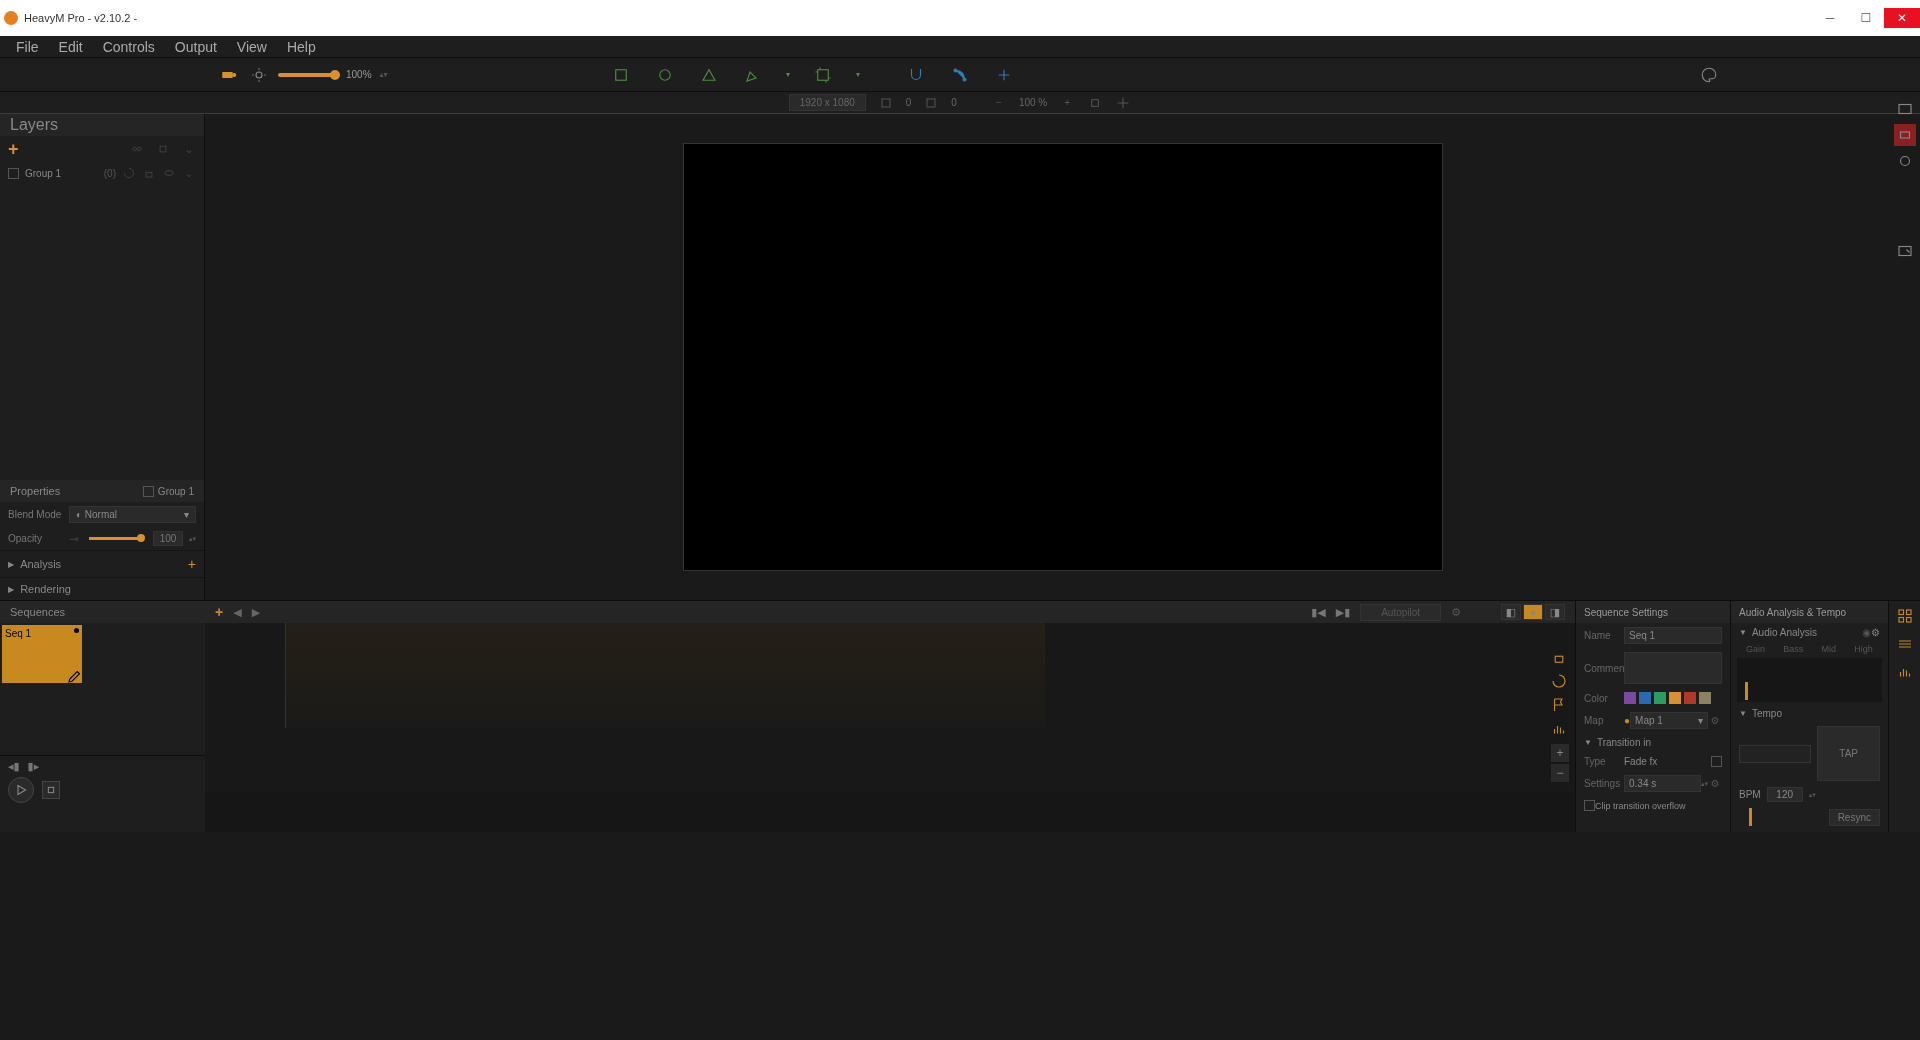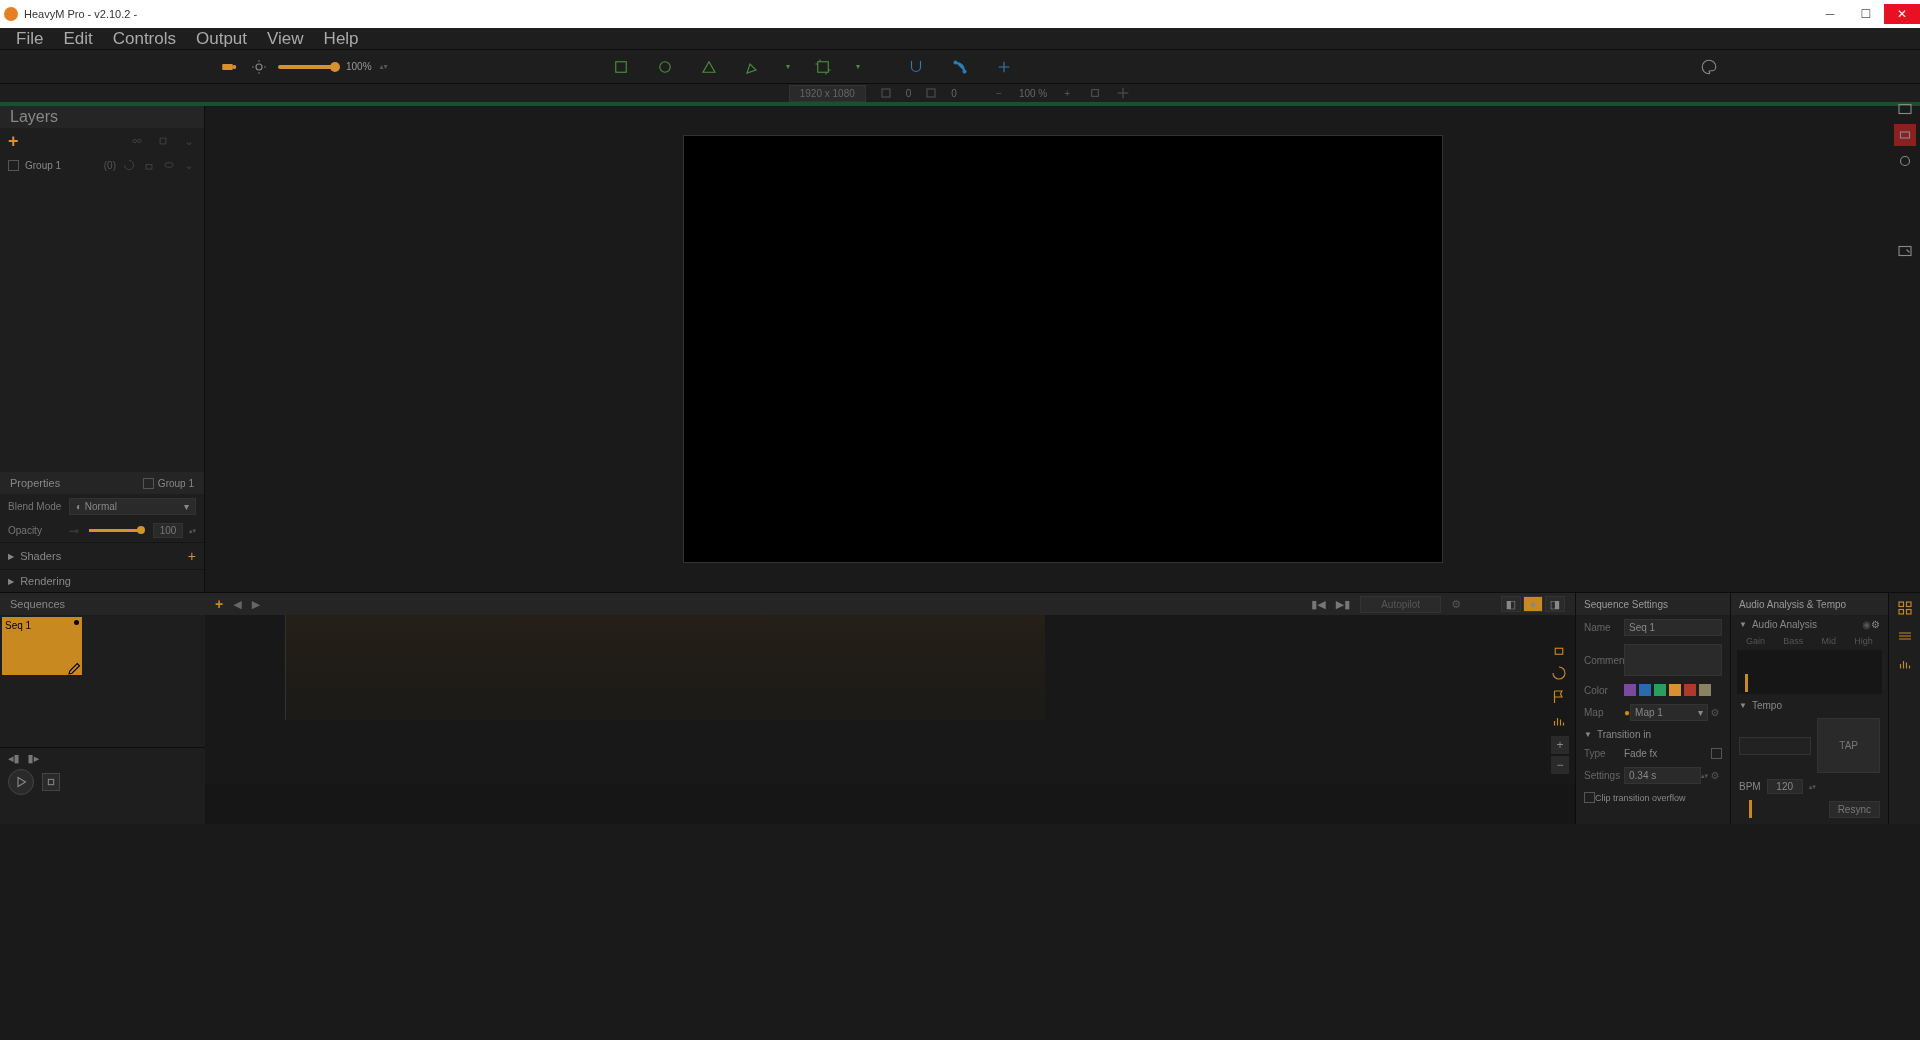--- a/index.html
+++ b/index.html
@@ -1,43 +1,43 @@
 <!DOCTYPE html>
 <html><head>
 <meta charset="utf-8">
 <style>
 * { margin: 0; padding: 0; box-sizing: border-box; font-family: "Segoe UI", Arial, sans-serif; }
 body { background: #1a1a1a; color: #888; font-size: 11px; overflow: hidden; width: 1920px; height: 1040px; }
 
 
-.titlebar { height: 28px; background: #fff; color: #000; display: flex; align-items: center; padding-left: 4px; }
+.titlebar { height: 36px; background: #fff; color: #000; display: flex; align-items: center; padding-left: 4px; }
 .titlebar .app-icon { width: 14px; height: 14px; background: #e67e22; border-radius: 50%; margin-right: 6px; }
 .titlebar .title { flex: 1; font-size: 11px; color: #333; }
 .titlebar .win-btn { width: 36px; height: 20px; display: flex; align-items: center; justify-content: center; color: #555; font-size: 12px; }
 .titlebar .win-close { background: #e81123; color: #fff; }
 
 
 .menubar { height: 22px; background: #1e1e1e; display: flex; align-items: center; padding-left: 6px; border-bottom: 1px solid #0d0d0d; }
-.menubar .item { padding: 3px 10px; color: #aaa; font-size: 17px; cursor: pointer; }
+.menubar .item { padding: 3px 10px; color: #aaa; font-size: 14px; cursor: pointer; }
 
 
 .toolbar { height: 34px; background: #1e1e1e; display: flex; align-items: center; border-bottom: 1px solid #0d0d0d; position: relative; }
 .toolbar .left-group { position:absolute; left:218px; display:flex; align-items:center; gap:8px; }
 .toolbar .center-group { position:absolute; left:610px; display:flex; align-items:center; gap:22px; }
 .toolbar .right-group { position:absolute; left:905px; display:flex; align-items:center; gap:22px; }
 .toolbar .far-right { position:absolute; right:200px; }
 .tb-icon { width:22px; height:22px; display:flex; align-items:center; justify-content:center; cursor:pointer; }
 .tb-green svg { stroke:#4a8f3c; }
 .tb-blue svg { stroke:#2a7fb8; fill:#2a7fb8; }
 .tb-orange { color:#d89030; }
 .slider-track { width:60px; height:4px; background:#d89030; border-radius:2px; position:relative; }
 .slider-thumb { width:10px; height:10px; background:#d89030; border-radius:50%; position:absolute; right:-2px; top:-3px; }
 
 
-.subtoolbar { height:22px; background:#1e1e1e; display:flex; align-items:center; justify-content:center; gap:12px; border-bottom:4px solid #14532d; font-size:10px; color:#666; }
+.subtoolbar { height:22px; background:#1e1e1e; display:flex; align-items:center; justify-content:center; gap:12px; border-bottom:1px solid #14532d; font-size:10px; color:#666; }
 .subtoolbar .dim-box { background:#2a2a2a; padding:2px 10px; border:1px solid #333; }
 .subtoolbar .ctrl-icon { width:16px; height:16px; display:flex; align-items:center; justify-content:center; color:#555; cursor:pointer; }
 
 
 .main { display:flex; height:486px; }
 .left-panel { width:205px; background:#1e1e1e; display:flex; flex-direction:column; border-right:1px solid #0d0d0d; }
 .panel-header { height:22px; background:#252525; display:flex; align-items:center; padding:0 10px; color:#888; font-size:16px; }
 .layers-toolbar { height:26px; display:flex; align-items:center; padding:0 8px; gap:12px; }
 .add-btn { color:#d89030; font-size:18px; font-weight:bold; cursor:pointer; }
 .layer-row { height:22px; display:flex; align-items:center; padding:0 8px; gap:6px; color:#888; font-size:10px;}
@@ -315,21 +315,21 @@
         <span class="label">Opacity</span>
         <span style="color:#444;font-size:12px">⊸</span>
         <div class="prop-slider">
             <div class="th"></div>
           </div>
         <div class="prop-num">100</div>
         <span style="color:#555;font-size:7px">▴▾</span>
       </div>
       <div class="section-row">
         <span class="chev">▶</span>
-        <span>Shaders</span>
+        <span>Analysis</span>
         <span class="plus">+</span>
       </div>
       <div class="section-row">
         <span class="chev">▶</span>
         <span>Rendering</span>
       </div>
     </div>
   </div>
 
   <div class="canvas-area">

